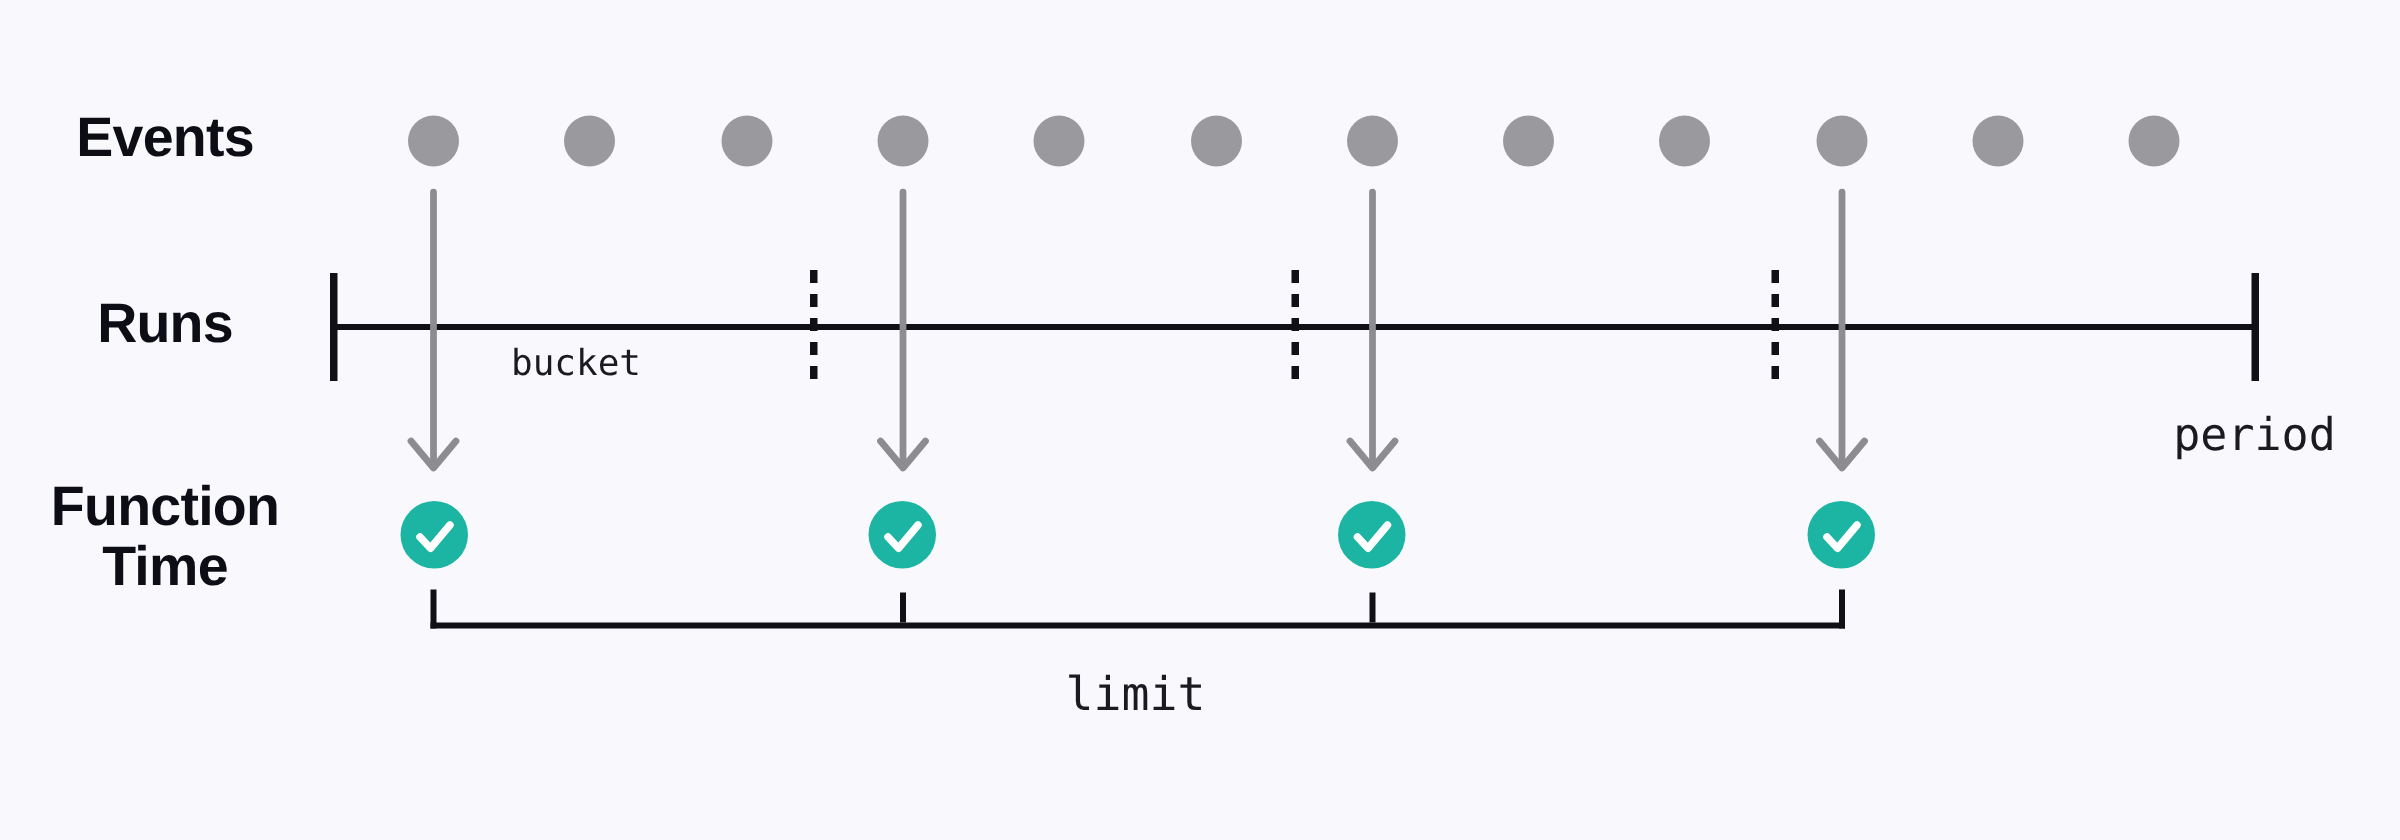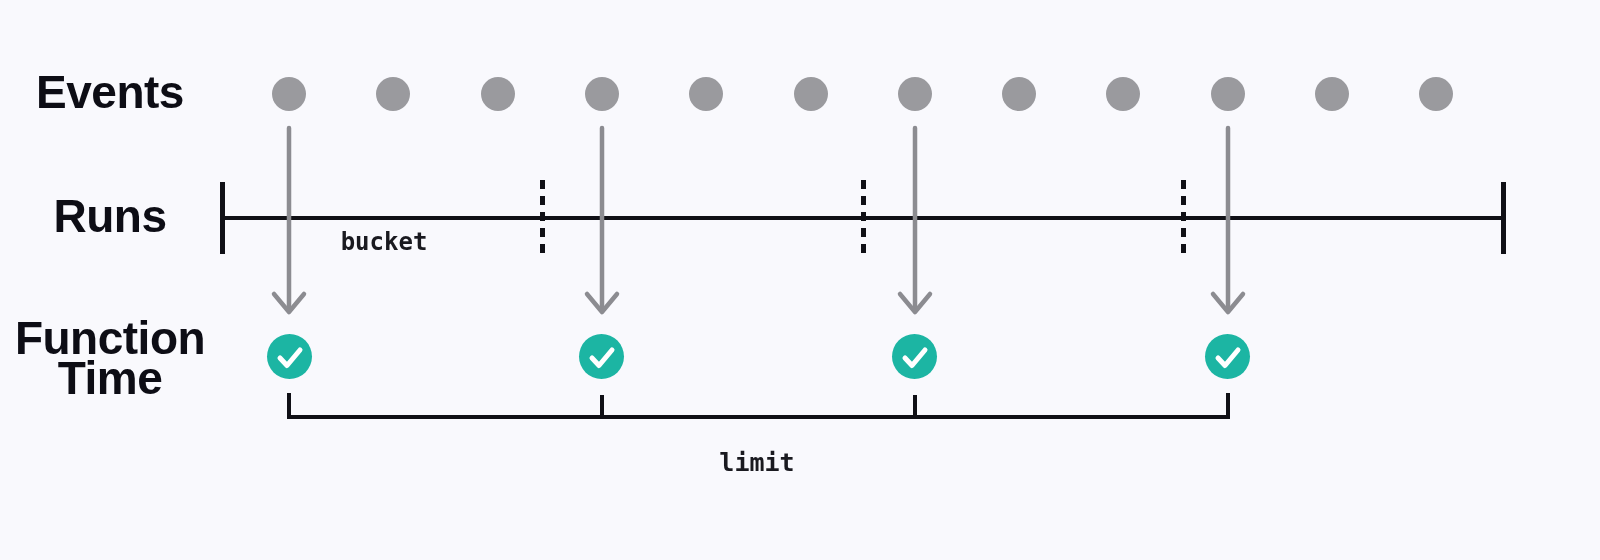--- a/index.html
+++ b/index.html
@@ -13,21 +13,21 @@
     position:relative;
     width:1600px;height:560px;
     background:var(--bg,#F9F9FD);
   }
   
   .row-label{
     position:absolute;
     left:0;width:220px;
     text-align:center;
     font-weight:700;
-    font-size:46px;
+    font-size:37px;
     line-height:40px;
     color:var(--ink,#0D0D15);
     letter-spacing:-0.5px;
   }
   .row-label.events{top:72px;}
   .row-label.time{top:196px;}
   .row-label.runs{top:318px;}
   
   .dot{
     position:absolute;
@@ -78,28 +78,28 @@
     position:absolute;
     width:4px;
     background:var(--line,#101016);
   }
   .br-tick.end{top:393px;height:26px;}
   .br-tick.mid{top:395px;height:20px;}
   
   .mono{
     position:absolute;
     font-family:"DejaVu Sans Mono","Liberation Mono",monospace;
-    font-weight:700;
+    font-weight:400;
     color:var(--mono-ink,#1A1A20);
     white-space:nowrap;
     transform:translateX(-50%);
   }
   .mono.bucket{left:384px;top:229px;font-size:24px;line-height:26px;}
   .mono.period{left:1503px;top:274px;font-size:30px;line-height:34px;}
-  .mono.limit{left:757px;top:446px;font-size:25px;line-height:34px;}
+  .mono.limit{left:757px;top:446px;font-size:31px;line-height:34px;}
 </style>
 </head>
 <body>
 
 <div class="canvas">
 
   <div class="row-label events">Events</div>
   <div class="row-label time">Runs</div>
   <div class="row-label runs">
     <div>Function</div>
@@ -124,20 +124,21 @@
   <div class="tl-line"></div>
   <div class="tl-tick start"></div>
   <div class="tl-tick end"></div>
   <div id="dividers">
       <div class="divider" style="left: 540px;"></div>
       <div class="divider" style="left: 860.5px;"></div>
       <div class="divider" style="left: 1181px;"></div>
     </div>
 
   <div class="mono bucket">bucket</div>
+  <div class="mono period">period</div>
 
   <div id="arrows">
       <svg width="38" height="196" class="arrow" style="left: 270px; top: 122px;">
         <line x1="19" y1="6" x2="19" y2="188" stroke="#8C8C91" stroke-width="4.5" stroke-linecap="round" stroke-linejoin="round"></line>
         <path d="M4 172 L19 190 L34 172" fill="none" stroke="#8C8C91" stroke-width="4.5" stroke-linecap="round" stroke-linejoin="round"></path>
       </svg>
       <svg width="38" height="196" class="arrow" style="left: 582.9px; top: 122px;">
         <line x1="19" y1="6" x2="19" y2="188" stroke="#8C8C91" stroke-width="4.5" stroke-linecap="round" stroke-linejoin="round"></line>
         <path d="M4 172 L19 190 L34 172" fill="none" stroke="#8C8C91" stroke-width="4.5" stroke-linecap="round" stroke-linejoin="round"></path>
       </svg>

